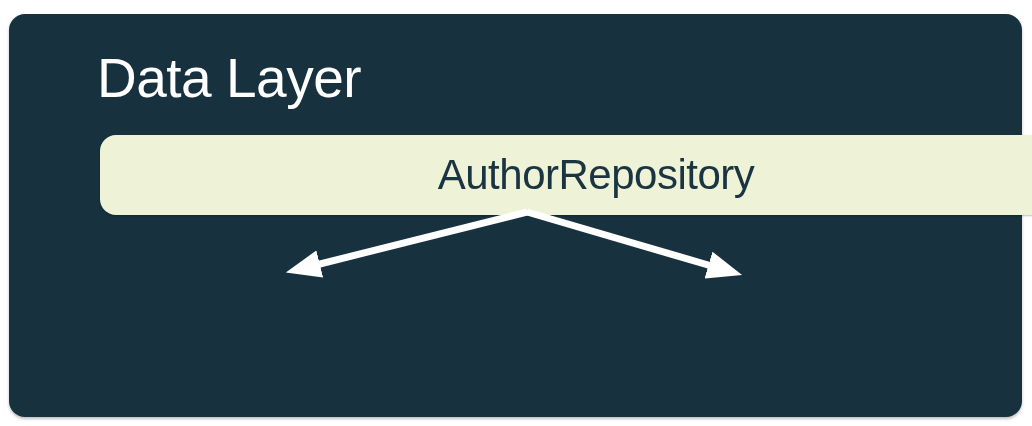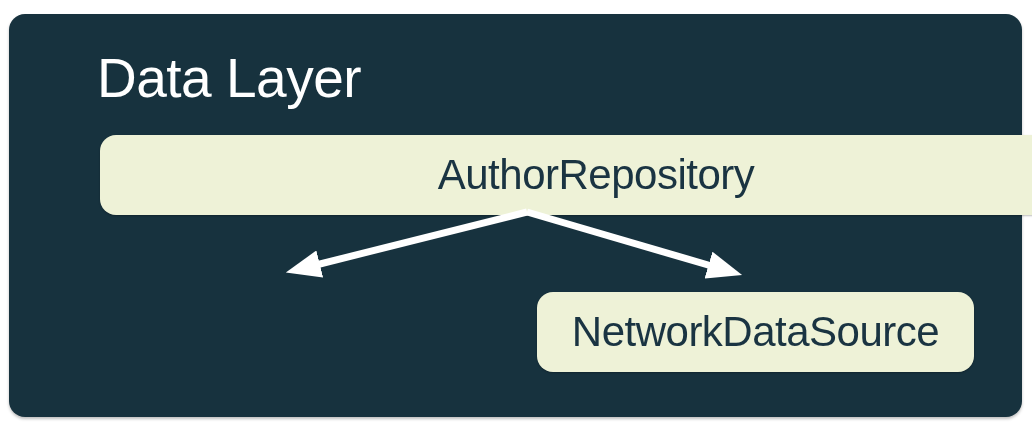--- a/index.html
+++ b/index.html
@@ -82,23 +82,20 @@
 <div class="stage">
 
   <div class="container">
     <div class="title">Data Layer</div>
 
     <div class="node node-repository">
       <span class="node-label">AuthorRepository</span>
     </div>
 
 
-    <div class="node node-network">
-      <span class="node-label">NetworkDataSource</span>
-    </div>
   </div>
 
   <svg class="arrows" viewBox="0 0 1032 426">
     <defs>
       <marker id="arrowhead" viewBox="0 0 10 8" refX="7" refY="4" markerWidth="5" markerHeight="4" markerUnits="strokeWidth" orient="auto">
         <path class="arrowhead-shape" d="M 0 0 L 10 4 L 0 8 z"></path>
       </marker>
     </defs>
     <line x1="527" y1="212" x2="296" y2="270" marker-end="url(#arrowhead)"></line>
     <line x1="527" y1="212" x2="732" y2="272" marker-end="url(#arrowhead)"></line>

